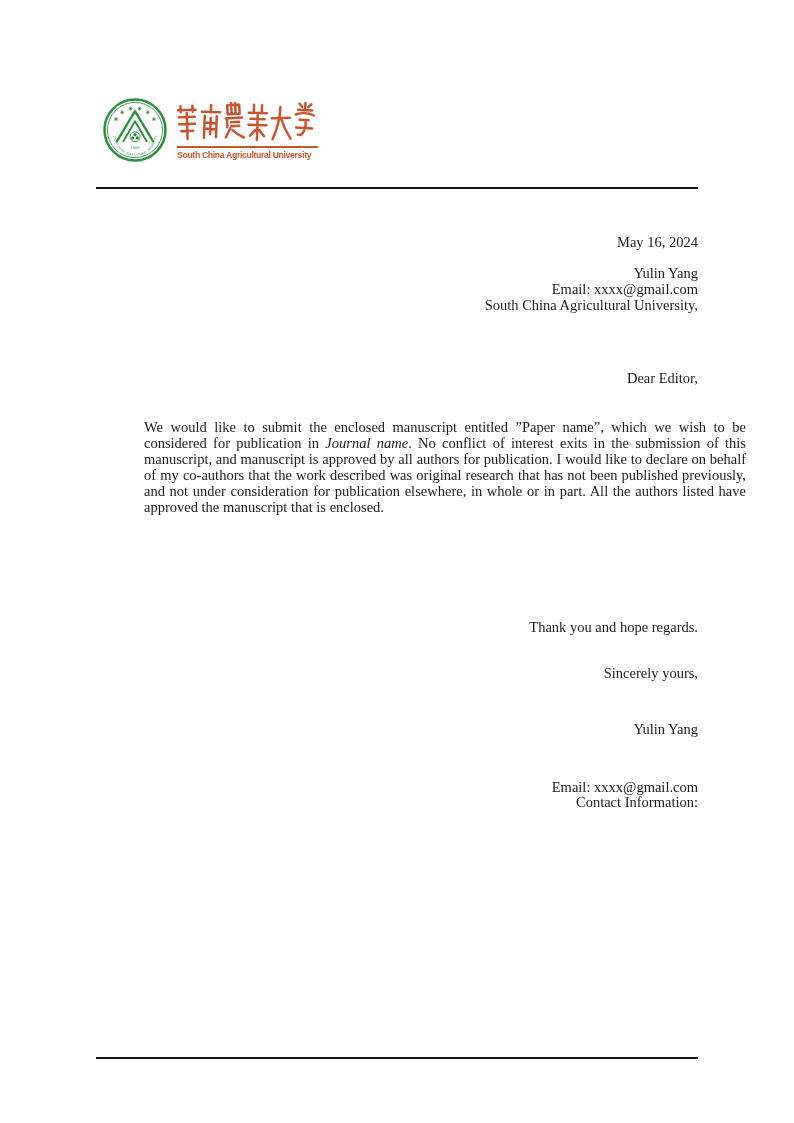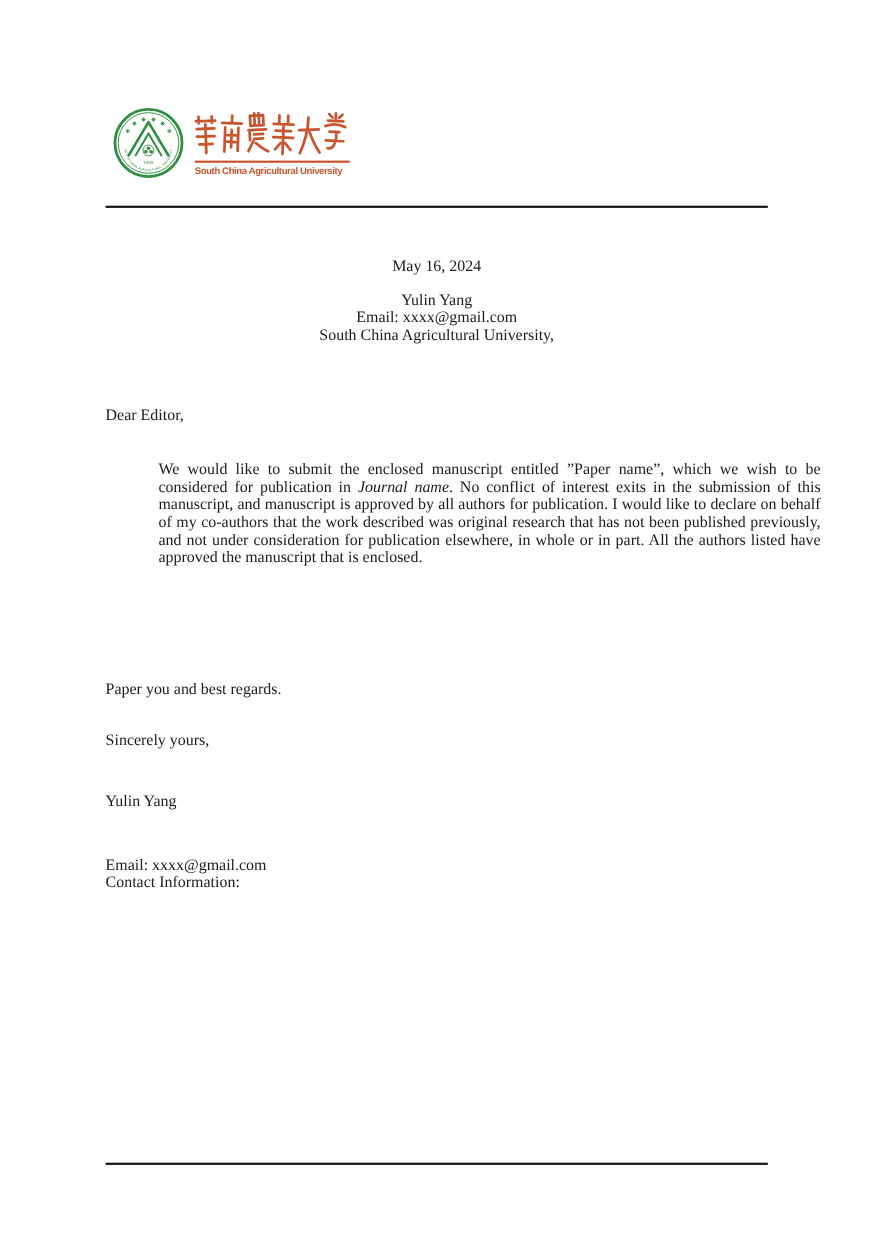--- a/index.html
+++ b/index.html
@@ -5,22 +5,22 @@
   html,body { margin:0; padding:0; background:#ffffff; }
   .page {
     position:relative;
     width:794px; height:1123px;
     background:#ffffff;
     font-family:"Liberation Serif","DejaVu Serif",serif;
     color:#1b1b1b;
     overflow:hidden;
   }
   .abs { position:absolute; left:96px; width:602px; }
-  .txt { font-size:14.5px; line-height:16px; }
-  .right { text-align:center; }
+  .txt { font-size:14.5px; line-height:16px;text-align:right; }
+  .right { text-align:right; }
   .just { text-align:justify;margin-left:48px; }
   .rule { position:absolute; left:96px; width:602px; height:2px; background:#151515; }
 
   
   .letterhead { position:absolute; left:102px; top:97px; display:flex; align-items:center; gap:9px; }
   .seal { width:66px; height:66px; display:block; }
   .wordmark { width:143px; display:flex; flex-direction:column; }
   .calligraphy { width:141px; height:44px; display:block; }
   .wm-rule { height:2px; width:141px; margin:2px 0 2px 0; }
   .wm-en {
@@ -104,21 +104,21 @@
     <div>Email: xxxx@gmail.com</div>
     <div>South China Agricultural University,</div>
   </div>
 
   <div class="abs txt" style="top:370px">Dear Editor,</div>
 
   <div class="abs txt just" style="top:419px"><span>We would like to submit the enclosed manuscript entitled ”Paper name”, which we wish to be considered for publication in </span><i>Journal name</i><span>. No conflict of interest exits in the submission of this manuscript, and manuscript is approved by all authors for publication. I would like to declare on behalf of my co-authors that the work described was original research that has not been published previously, and not under consideration for publication elsewhere, in whole or in part. All the authors listed have approved the manuscript that is enclosed.</span></div>
 
 
 
-  <div class="abs txt" style="top:619px">Paper you and best regards.</div>
+  <div class="abs txt" style="top:619px">Thank you and hope regards.</div>
 
   <div class="abs txt" style="top:665px">Sincerely yours,</div>
 
   <div class="abs txt" style="top:721px">Yulin Yang</div>
   <div class="abs txt" style="top:794px">Contact Information:</div>
   <div class="abs txt" style="top:779px">Email: xxxx@gmail.com</div>
 
   <div class="rule" style="top:1057px"></div>
 
 </div>

